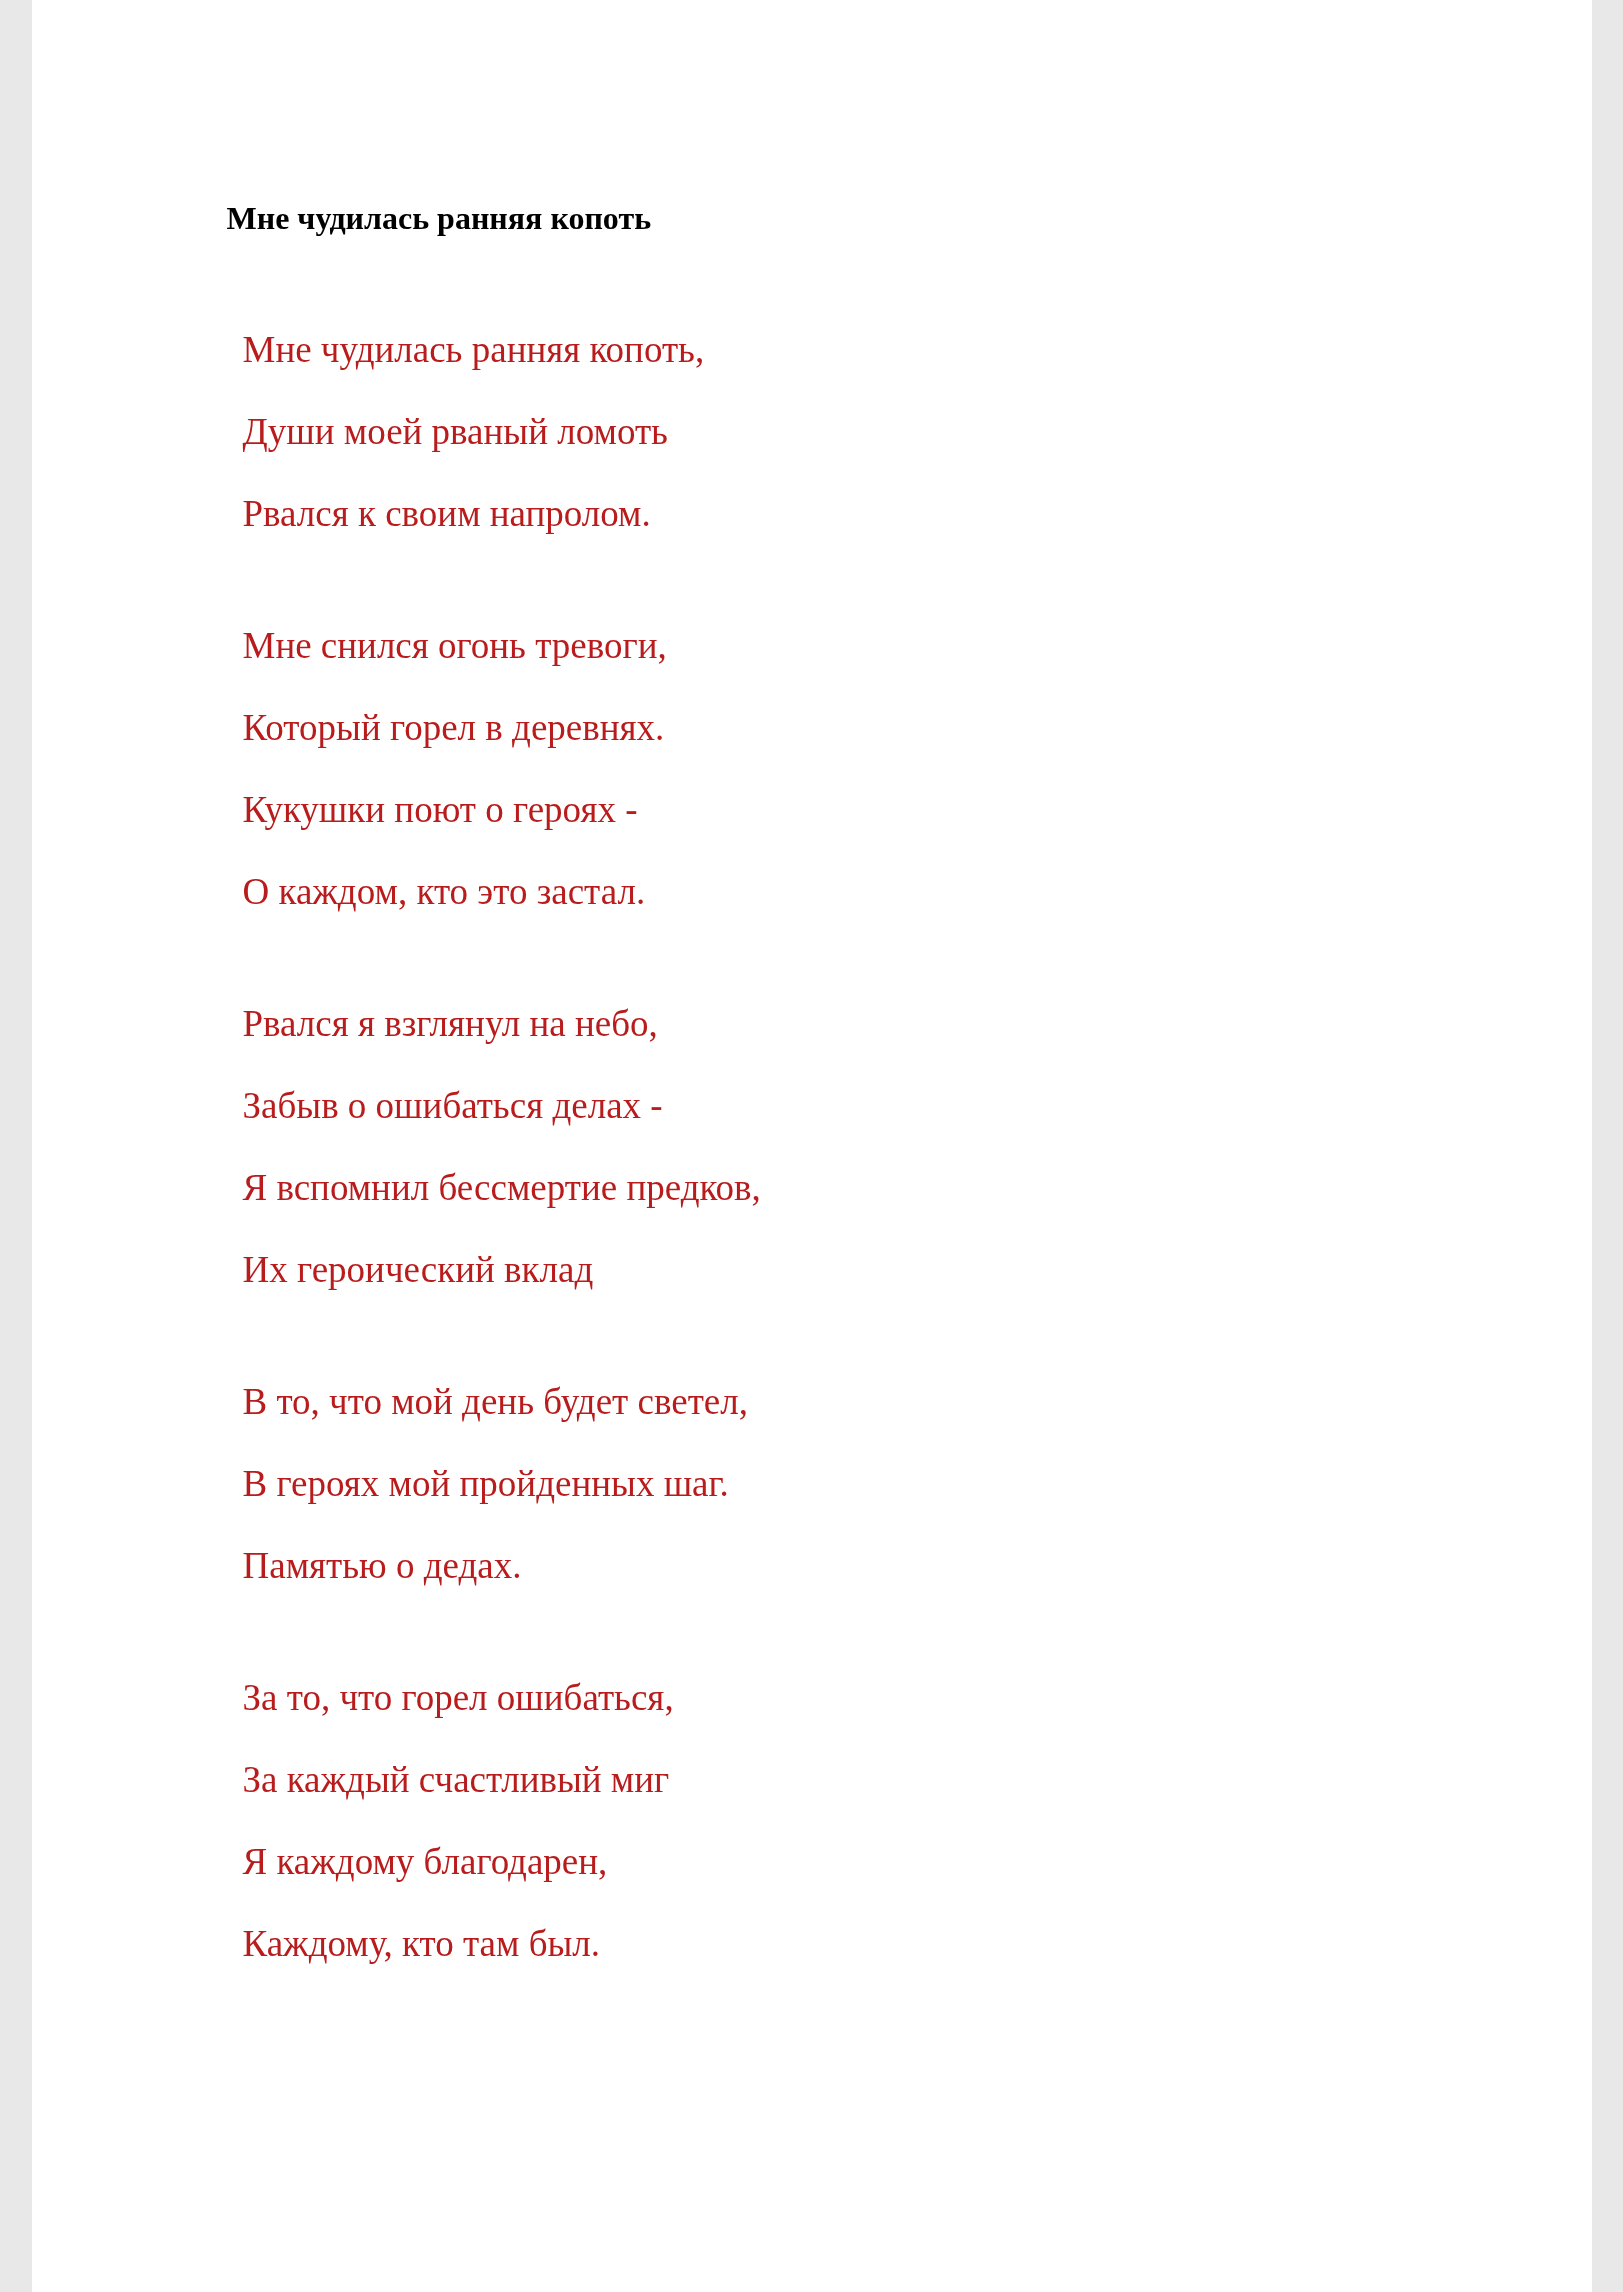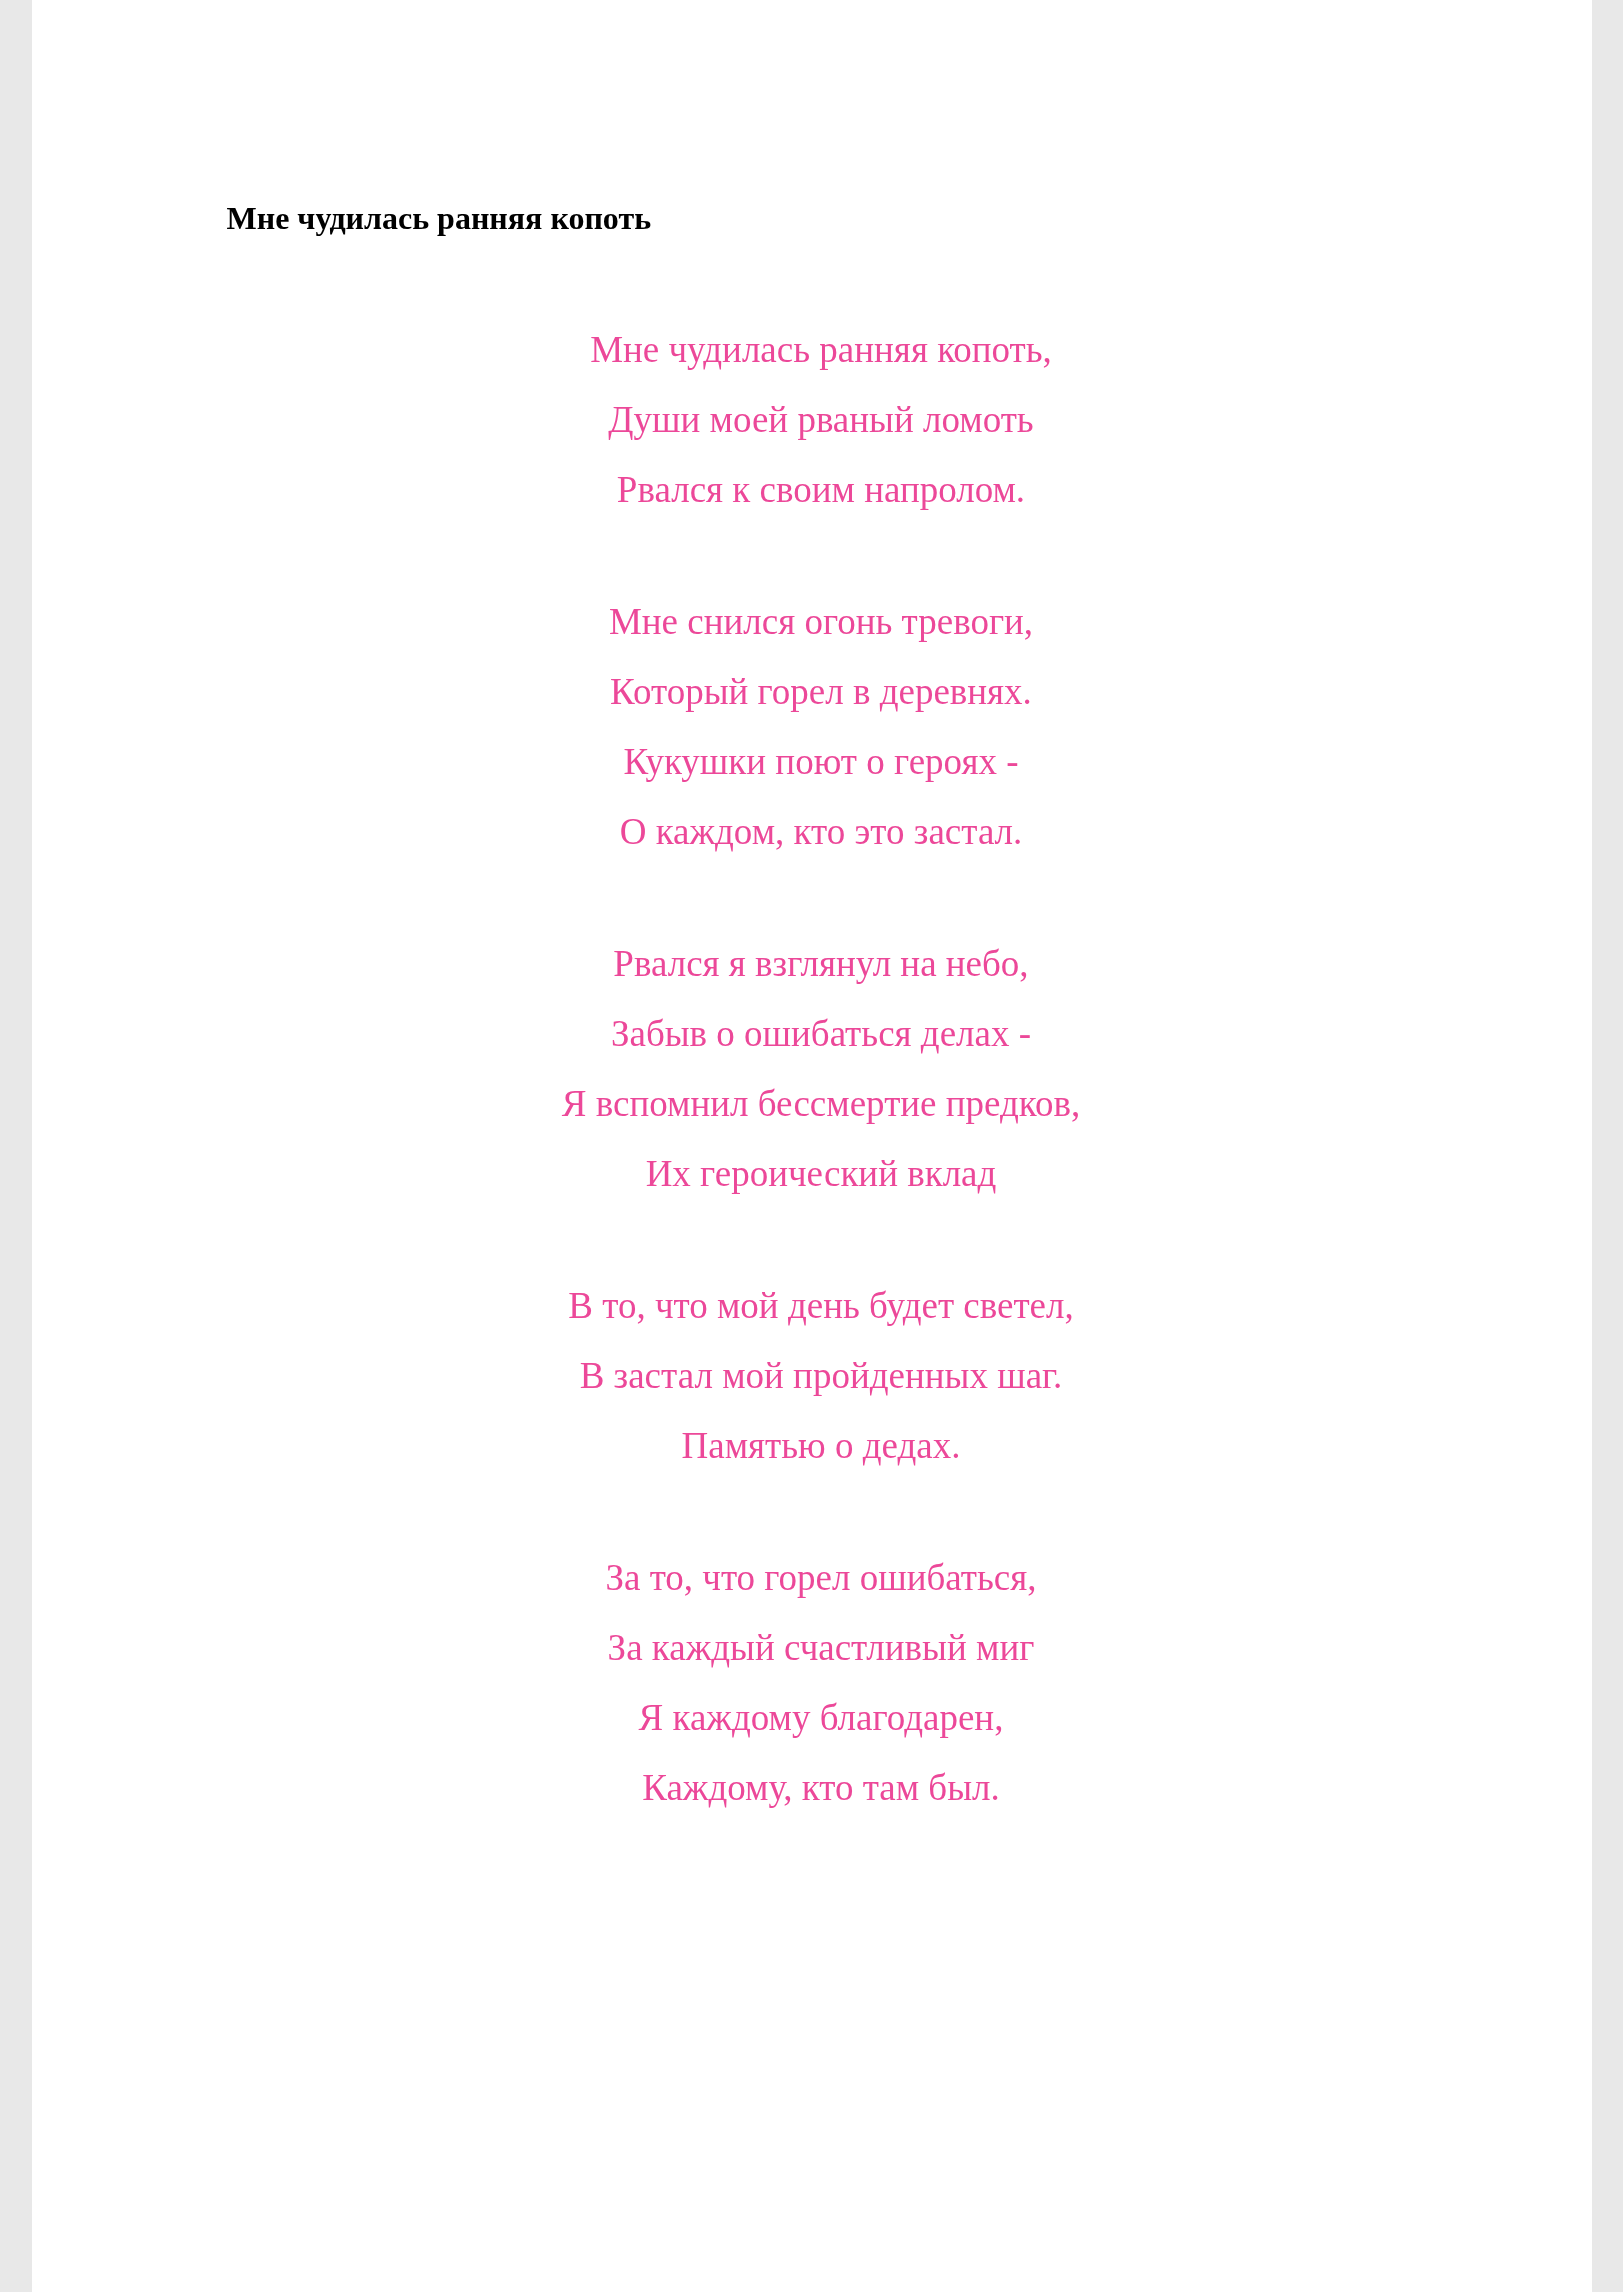--- a/index.html
+++ b/index.html
@@ -31,30 +31,29 @@
     line-height: 66px;
     height: 66px;
     color: #000000;
     white-space: pre;
   }
   .stanza {
     margin: 66px 0 0 0;
     padding: 0;
   }
   .poem-line {
-    margin: 4px;
+    margin: 16px;
     padding: 0;
     font-family: "Liberation Serif", "DejaVu Serif", serif;
     font-weight: normal;
     font-size: 37px;
     line-height: 66px;
     height: 66px;
-    color: #ec4899;
+    color: #b91c1c;
     white-space: pre;
-    text-align: center;
   }
 </style>
 </head>
 <body>
 
 <div class="page">
   <div class="content">
 
     <h1 class="poem-title">Мне чудилась ранняя копоть</h1>
 
@@ -73,21 +72,21 @@
 
     <div class="stanza">
       <p class="poem-line">Рвался я взглянул на небо,</p>
       <p class="poem-line">Забыв о ошибаться делах -</p>
       <p class="poem-line">Я вспомнил бессмертие предков,</p>
       <p class="poem-line">Их героический вклад</p>
     </div>
 
     <div class="stanza">
       <p class="poem-line">В то, что мой день будет светел,</p>
-      <p class="poem-line">В застал мой пройденных шаг.</p>
+      <p class="poem-line">В героях мой пройденных шаг.</p>
       <p class="poem-line">Памятью о дедах.</p>
     </div>
 
     <div class="stanza">
       <p class="poem-line">За то, что горел ошибаться,</p>
       <p class="poem-line">За каждый счастливый миг</p>
       <p class="poem-line">Я каждому благодарен,</p>
       <p class="poem-line">Каждому, кто там был.</p>
     </div>
 

